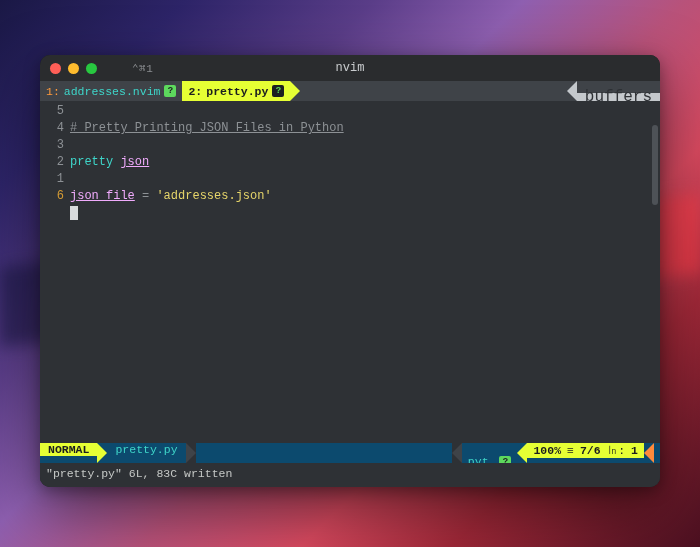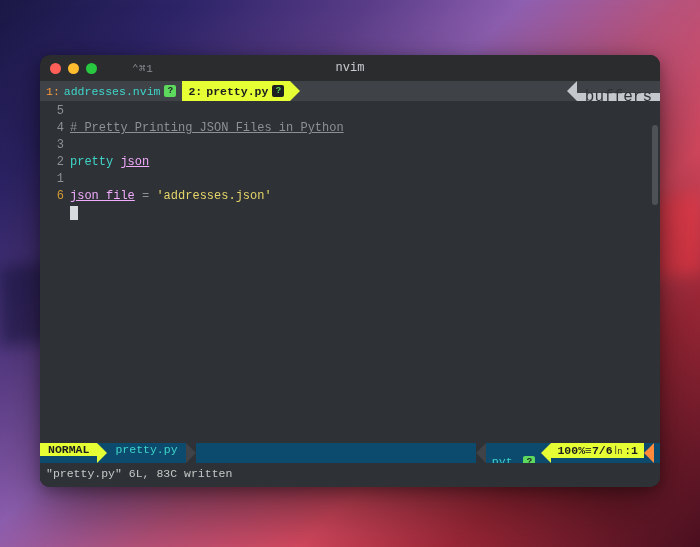--- a/index.html
+++ b/index.html
@@ -167,21 +167,21 @@
       color: #3ed5c9; gap: 4px;
     }
     .tri-l-yellow {
       width: 0; height: 0;
       border-top: 10px solid transparent;
       border-bottom: 10px solid transparent;
       border-right: 10px solid #e6ff34;
     }
     .pos-seg {
       background: #e6ff34; color: #1b1d1f;
-      display: flex; align-items: center; 
+      display: flex; align-items: center; gap: 6px;
       padding: 0 6px; font-weight: 600;
     }
     .glyph { font-weight: normal; color: #1b1d1f; }
     .tri-l-orange {
       width: 0; height: 0;
       border-top: 10px solid transparent;
       border-bottom: 10px solid transparent;
       border-right: 10px solid #ff8a3c;
     }
     .orange-cap { width: 6px; background: #ff8a3c; }

